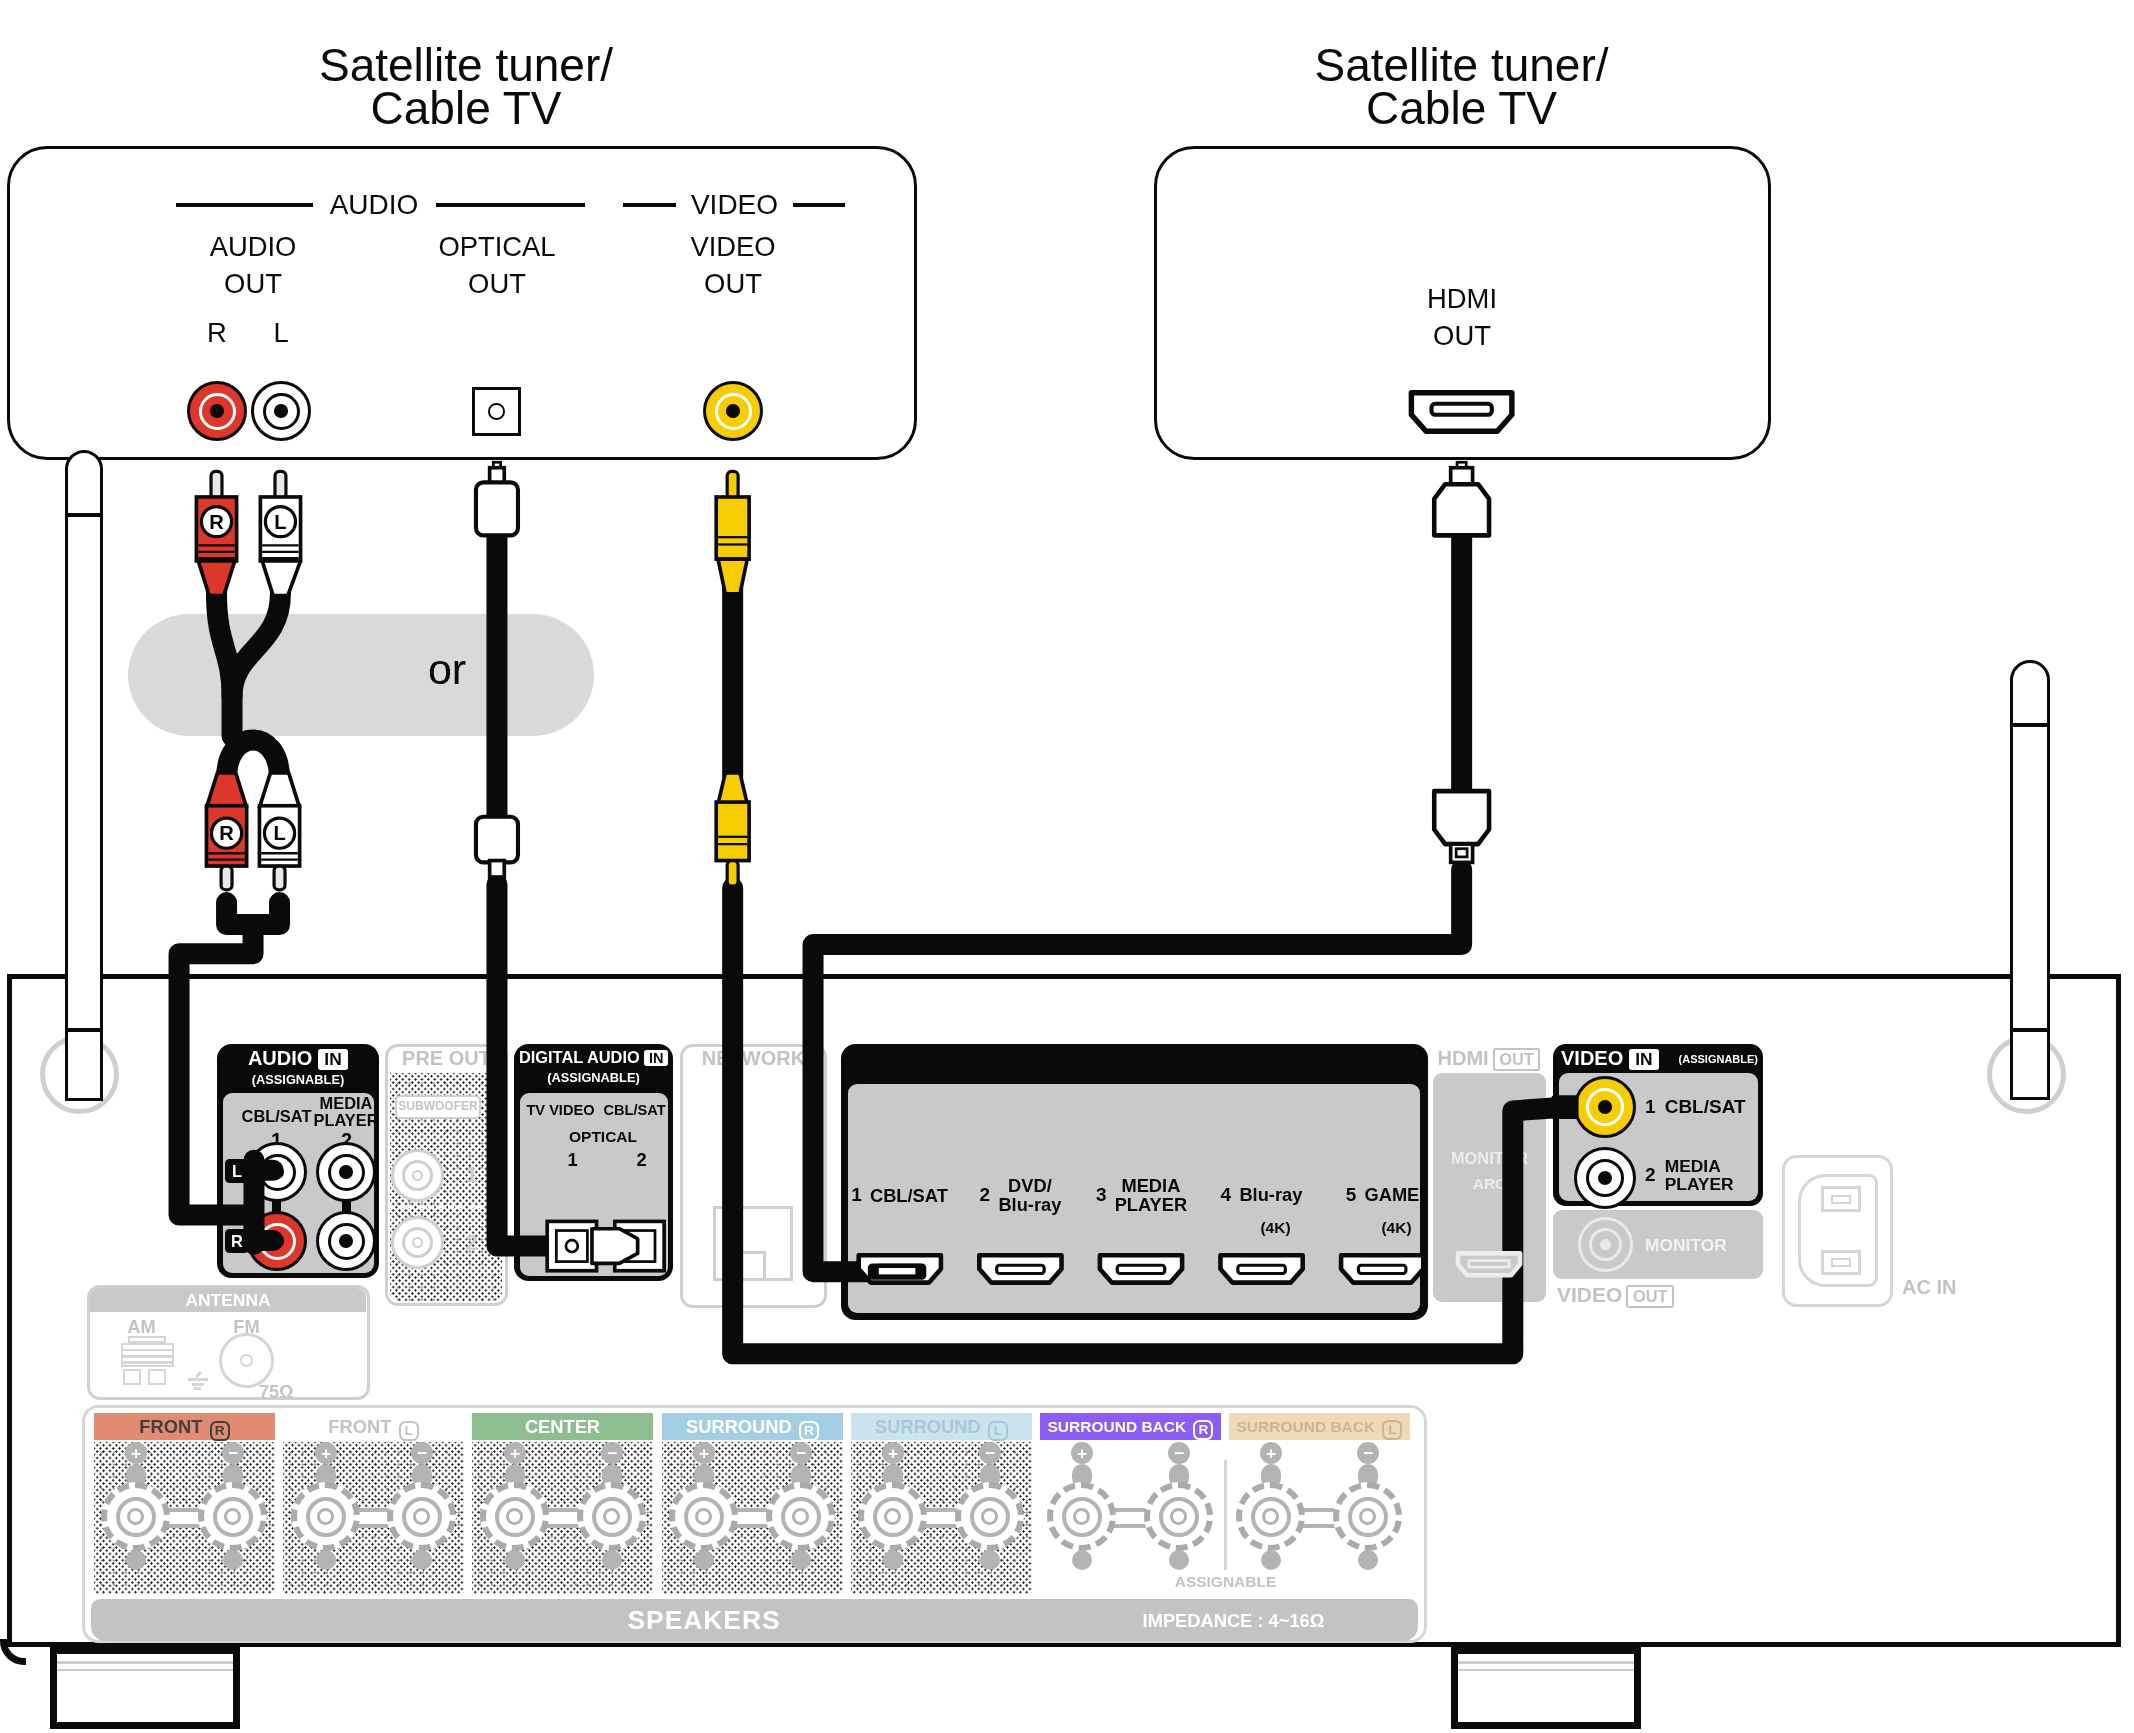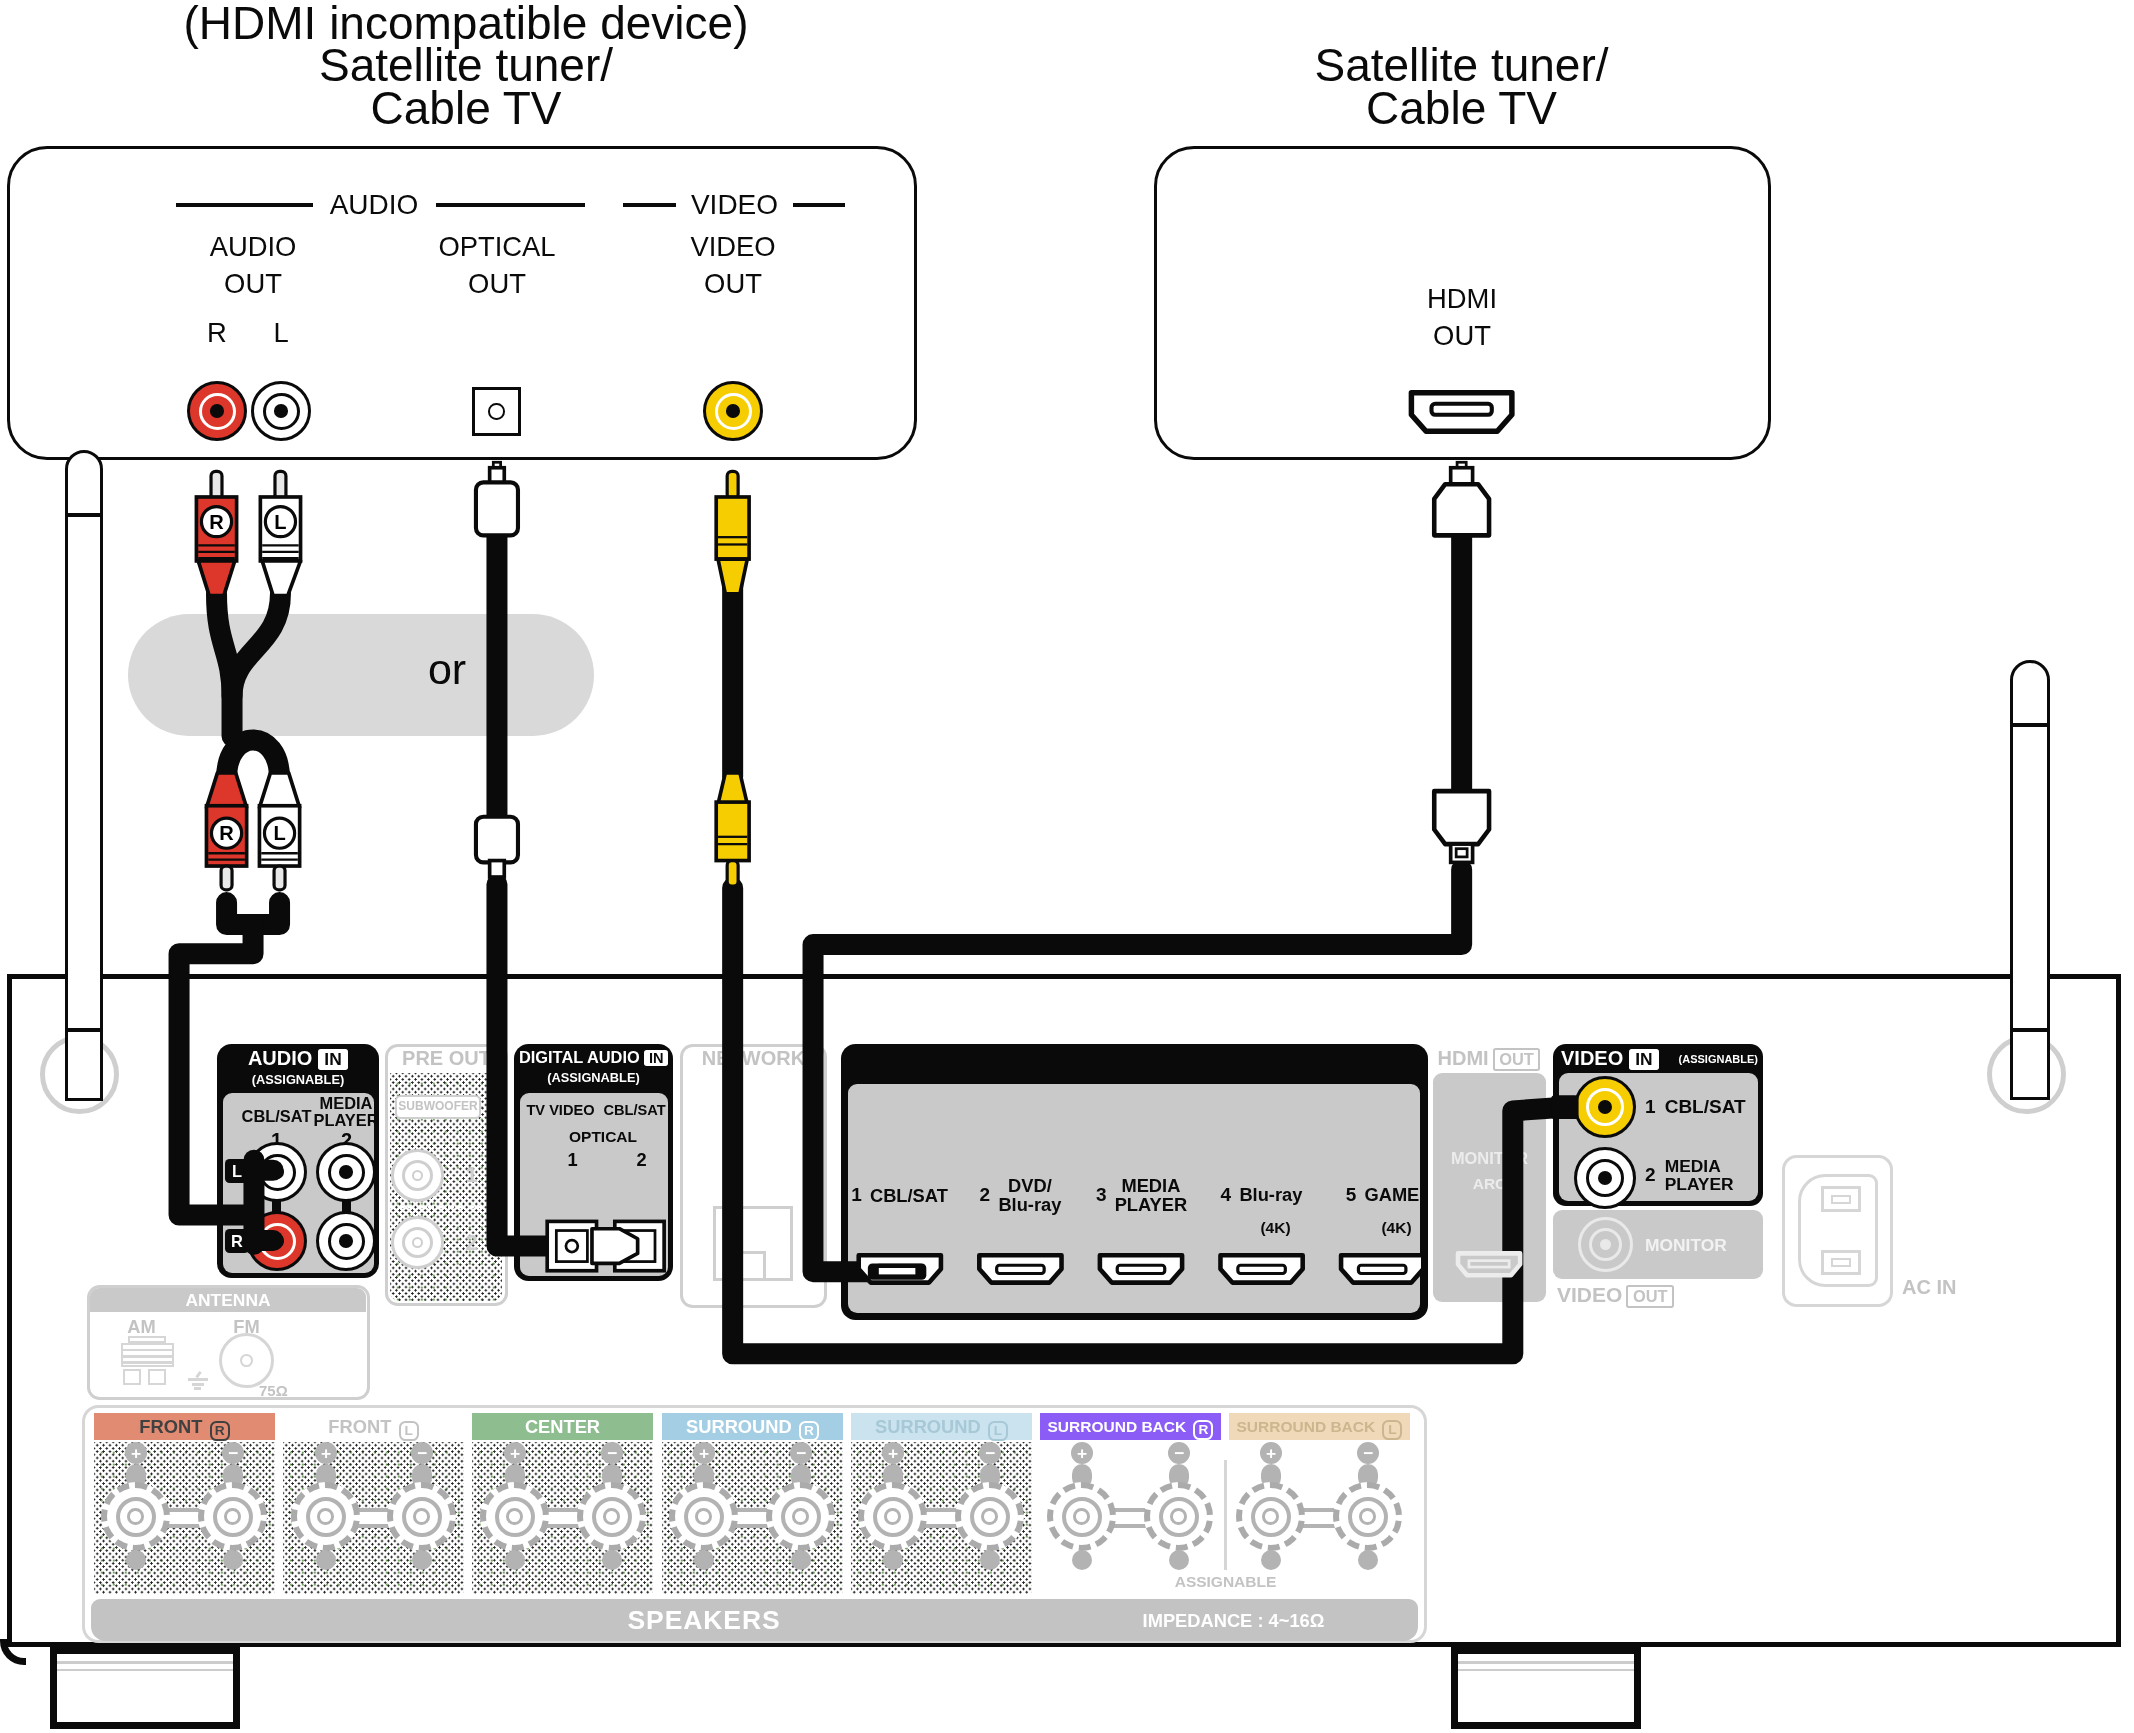--- a/index.html
+++ b/index.html
@@ -29,21 +29,20 @@
         font-size:18.3px;font-weight:700;box-sizing:border-box;}
   .chb{display:inline-block;border:2.7px solid currentColor;border-radius:6.4px;width:20px;height:20px;
        line-height:15.5px;font-size:13.7px;margin-left:7.3px;vertical-align:-1.8px;box-sizing:border-box;}
   svg text{font-family:"Liberation Sans",sans-serif;font-weight:700;}
 </style>
 </head>
 <body>
 
 <div id="stage">
 
-  <div class="abs title" style="left:0;top:1.8px;width:932px;">(HDMI incompatible device)</div>
   <div class="abs title" style="left:0;top:44px;width:932px;">Satellite tuner/</div>
   <div class="abs title" style="left:0;top:87px;width:932px;">Cable TV</div>
   <div class="abs title" style="left:1151px;top:44px;width:621px;">Satellite tuner/</div>
   <div class="abs title" style="left:1151px;top:87px;width:621px;">Cable TV</div>
 
   <div class="abs devbox" style="left:7.3px;top:146px;width:910px;height:314px;"></div>
   <div class="abs hline" style="left:176px;top:203px;width:137px;"></div>
   <div class="abs lbl" style="left:313px;top:186px;width:122px;font-size:28px;">AUDIO</div>
   <div class="abs hline" style="left:436px;top:203px;width:149px;"></div>
   <div class="abs hline" style="left:623px;top:203px;width:53px;"></div>
@@ -304,21 +303,21 @@
   <div class="abs" style="left:186px;top:1371px;width:24px;height:24px;">
     <div style="position:absolute;left:11px;top:0;width:2.7px;height:7.3px;background:#d6d6d6;transform:rotate(35deg);"></div>
     <div style="position:absolute;left:1.8px;top:7.3px;width:20px;height:2.7px;background:#d6d6d6;"></div>
     <div style="position:absolute;left:5.5px;top:12px;width:12.8px;height:2.7px;background:#d6d6d6;"></div>
     <div style="position:absolute;left:8.2px;top:16.4px;width:7.3px;height:2.7px;background:#d6d6d6;"></div>
   </div>
 
   <div class="abs jack" style="left:219px;top:1333px;width:55px;height:55px;border:3.7px solid #d6d6d6;background:#fff;">
     <div class="jack" style="width:12.8px;height:12.8px;border:2.7px solid #d6d6d6;"></div>
   </div>
-  <div class="abs b gray" style="left:259px;top:1382px;width:46px;font-size:15px;">75Ω</div>
+  <div class="abs b gray" style="left:259px;top:1382px;width:46px;font-size:18px;">75Ω</div>
 
   <div class="abs" style="left:82px;top:1405px;width:1345px;height:238px;border:3.7px solid #d6d6d6;border-radius:16.4px;background:#fff;"></div>
 
   <div class="band" style="left:94px;width:181px;background:#e08b72;color:#404040;"><span>FRONT</span><span class="chb">R</span></div>
   <div class="band" style="left:283px;width:181px;background:#fff;color:#c3c3c3;"><span>FRONT</span><span class="chb">L</span></div>
   <div class="band" style="left:472px;width:181px;background:#8ebd90;color:#fff;"><span>CENTER</span></div>
   <div class="band" style="left:662px;width:181px;background:#a3cee3;color:#fff;"><span>SURROUND</span><span class="chb">R</span></div>
   <div class="band" style="left:851px;width:181px;background:#cae3ef;color:#a7c8d6;"><span>SURROUND</span><span class="chb">L</span></div>
   <div class="band" style="left:1040px;width:181px;background:#8b5cf6;color:#fff;font-size:15.5px;"><span>SURROUND BACK</span><span class="chb">R</span></div>
   <div class="band" style="left:1229px;width:181px;background:#efd9b8;color:#cbb68f;font-size:15.5px;"><span>SURROUND BACK</span><span class="chb">L</span></div>

